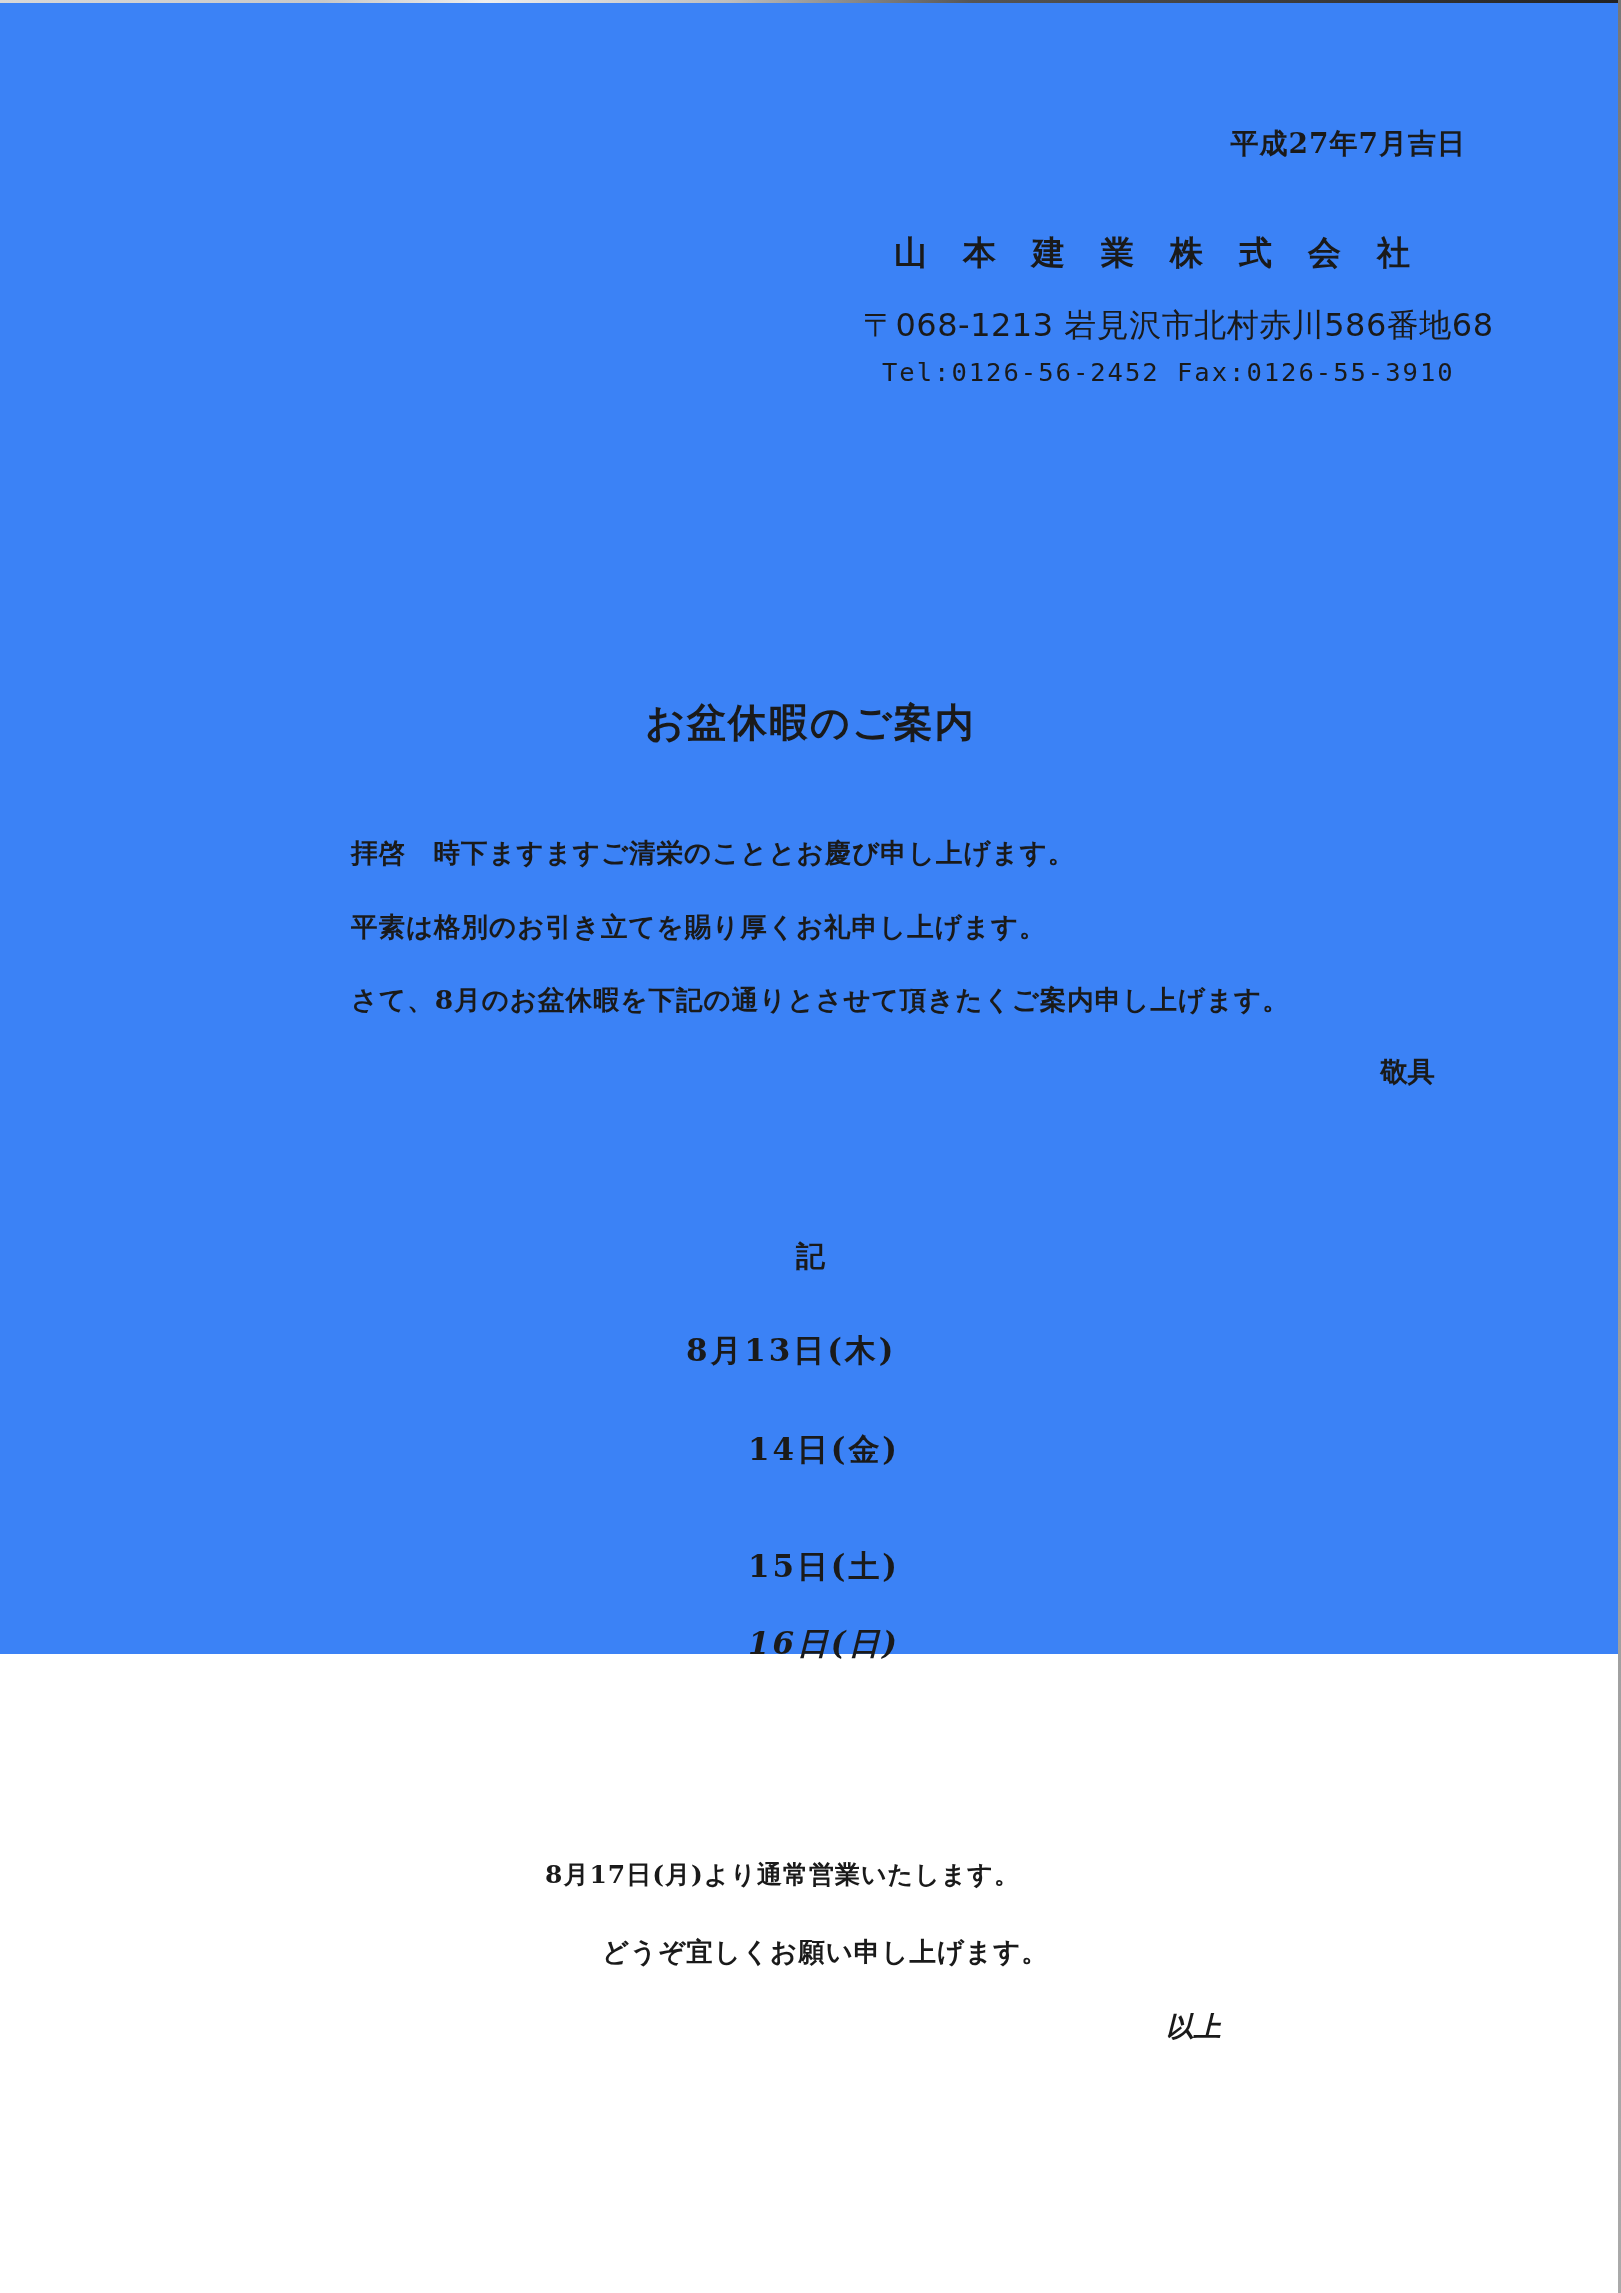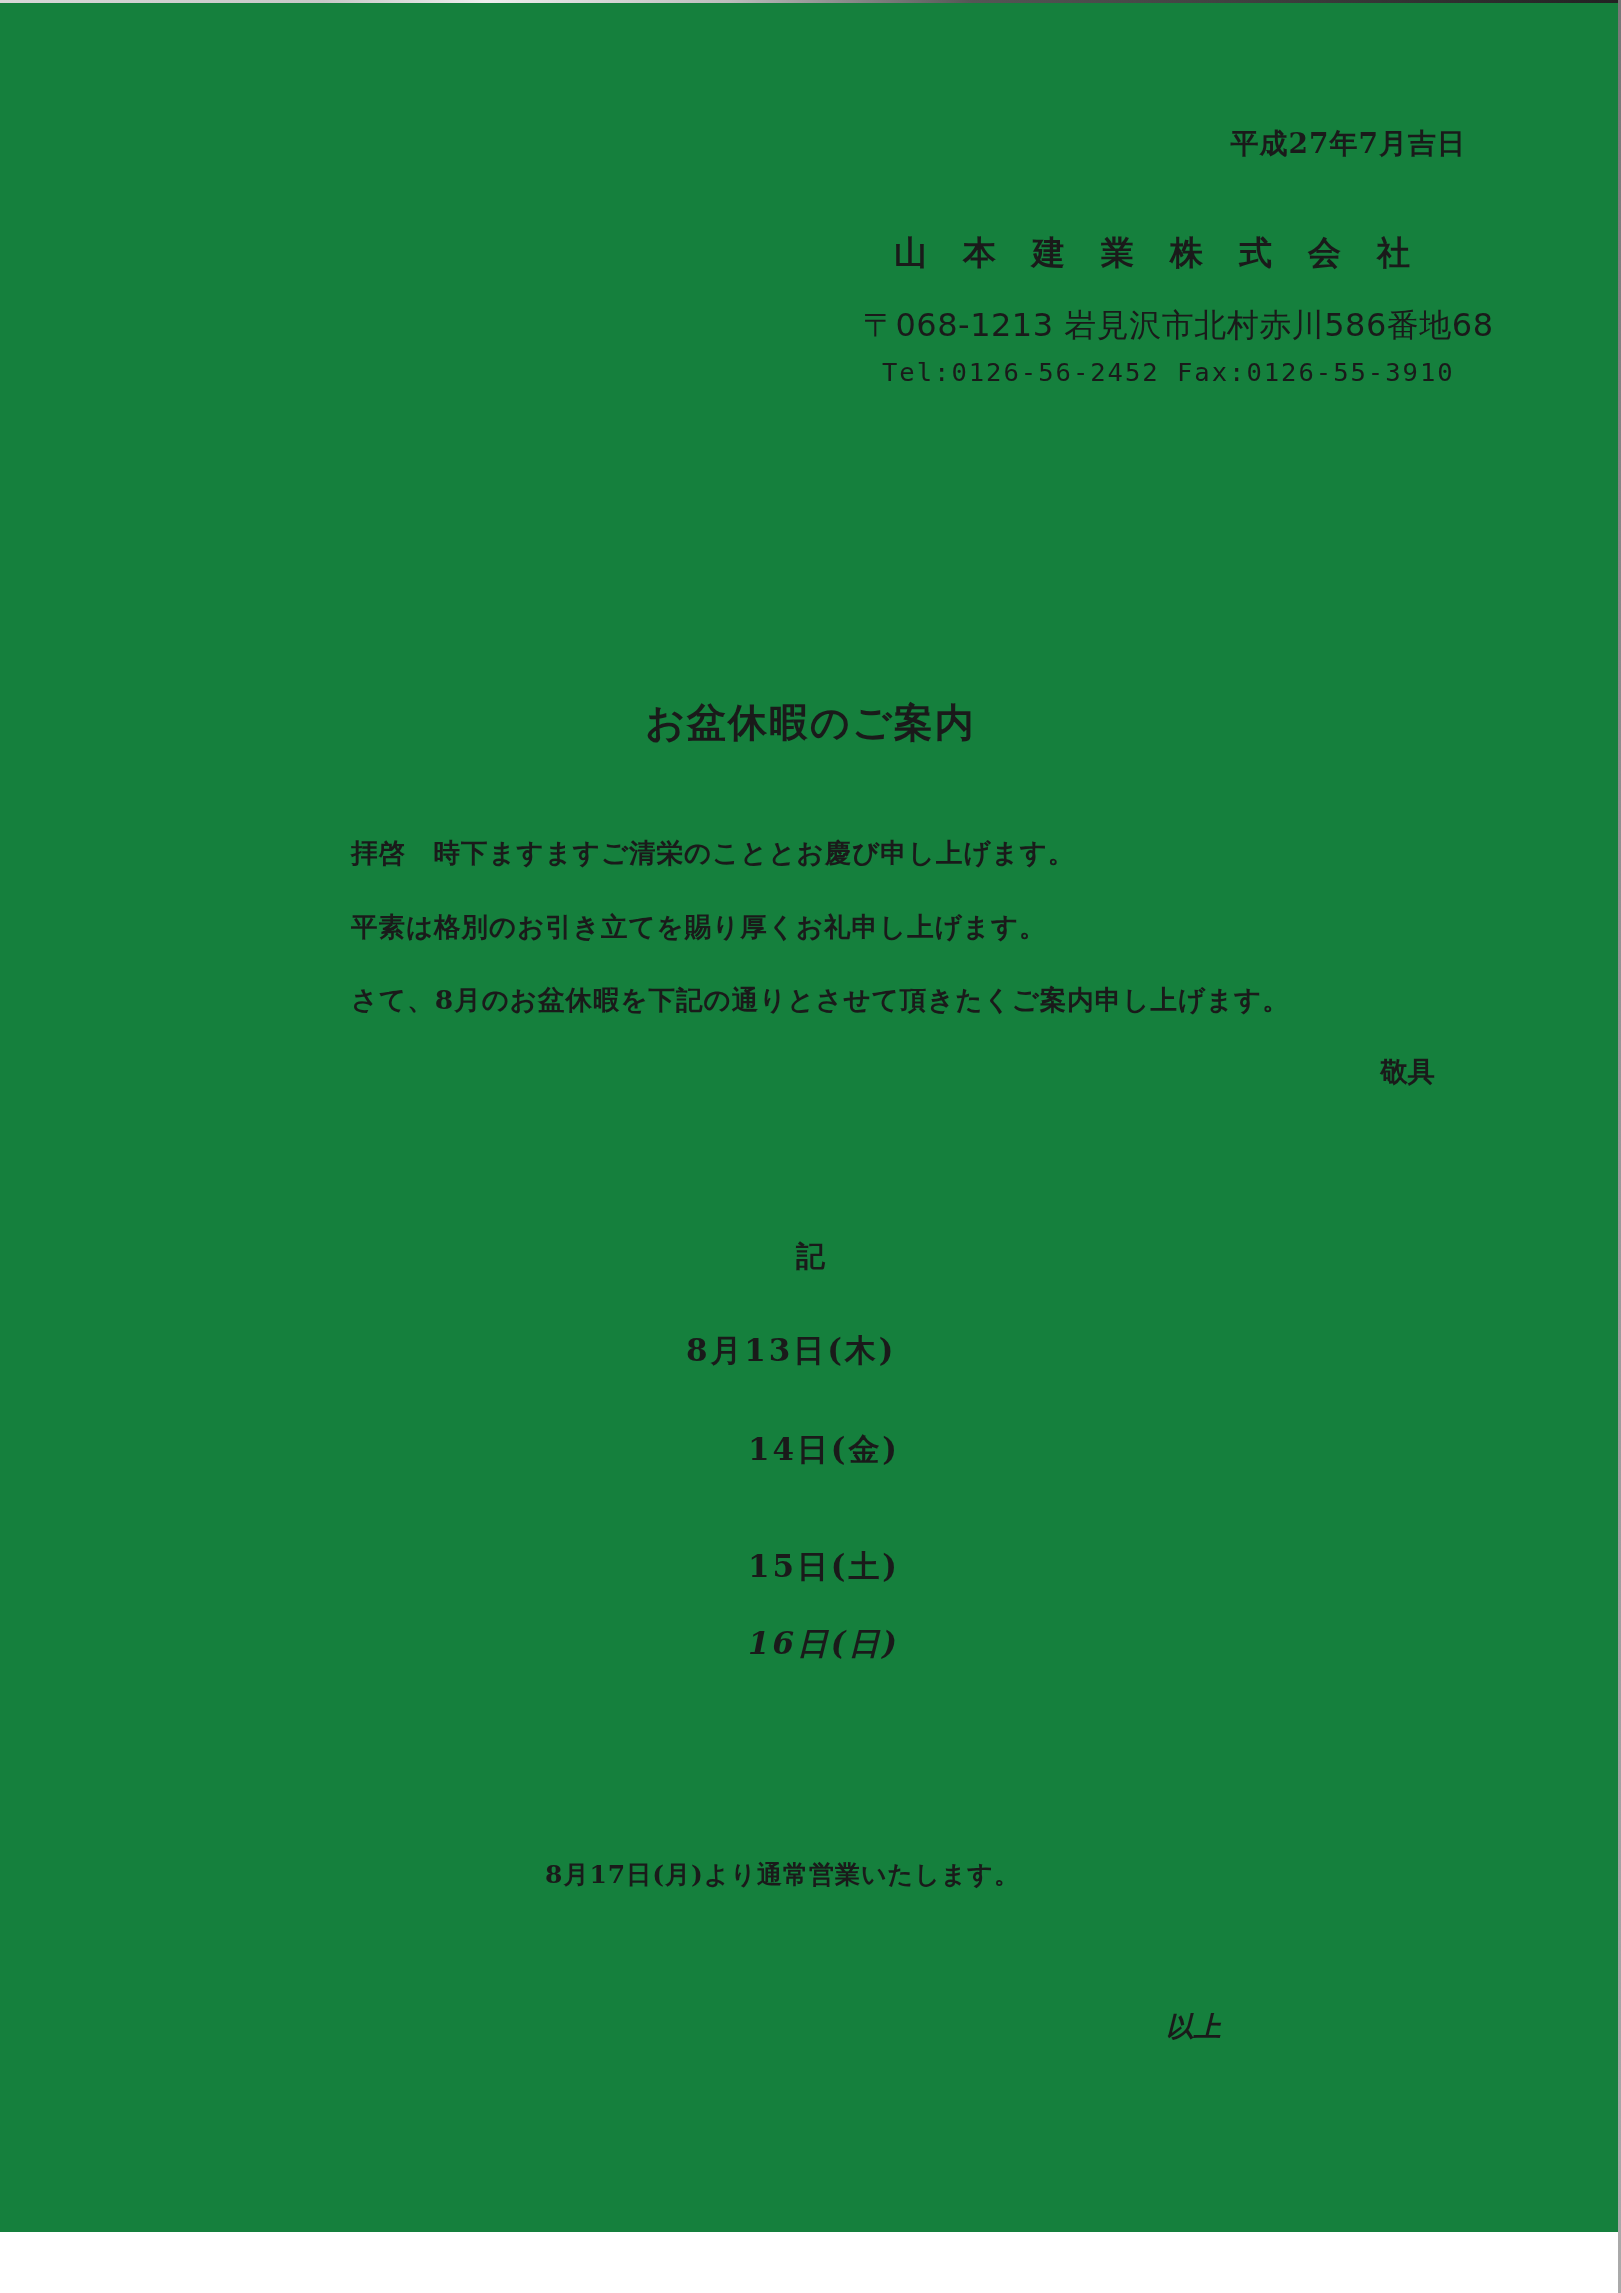--- a/index.html
+++ b/index.html
@@ -11,22 +11,22 @@
     width: 1621px;
     height: 2294px;
     position: relative;
     overflow: hidden;
     font-family: "DejaVu Serif", "Liberation Serif", serif;
     color: #1a1a1a;
   }
   .page {
     position: absolute;
     left: 0; top: 0;
-    width: 1621px; height: 2232px;
-    background: #15803d;
+    width: 1621px; height: 1654px;
+    background: #3b82f6;
   }
   .scan-top {
     position: absolute;
     left: 0; top: 0;
     width: 1621px; height: 2.9px;
     background: linear-gradient(to right, #d8d8d8 0%, #c8c8c8 20%, #eeeeee 30%, #bdbdbd 45%, #555555 60%, #222222 100%);
   }
   .scan-right {
     position: absolute;
     right: 0; top: 0;
@@ -98,15 +98,16 @@
   <div class="abs keigu">敬具</div>
 
   <div class="abs ki">記</div>
 
   <div class="abs day d0">8月13日(木)</div>
   <div class="abs day d1">14日(金)</div>
   <div class="abs day d2">15日(土)</div>
   <div class="abs day d3">16日(日)</div>
 
   <div class="abs resume">8月17日(月)より通常営業いたします。</div>
+  <div class="abs regards">どうぞ宜しくお願い申し上げます。</div>
   <div class="abs ijou">以上</div>
 </div>
 
 
 </body></html>

